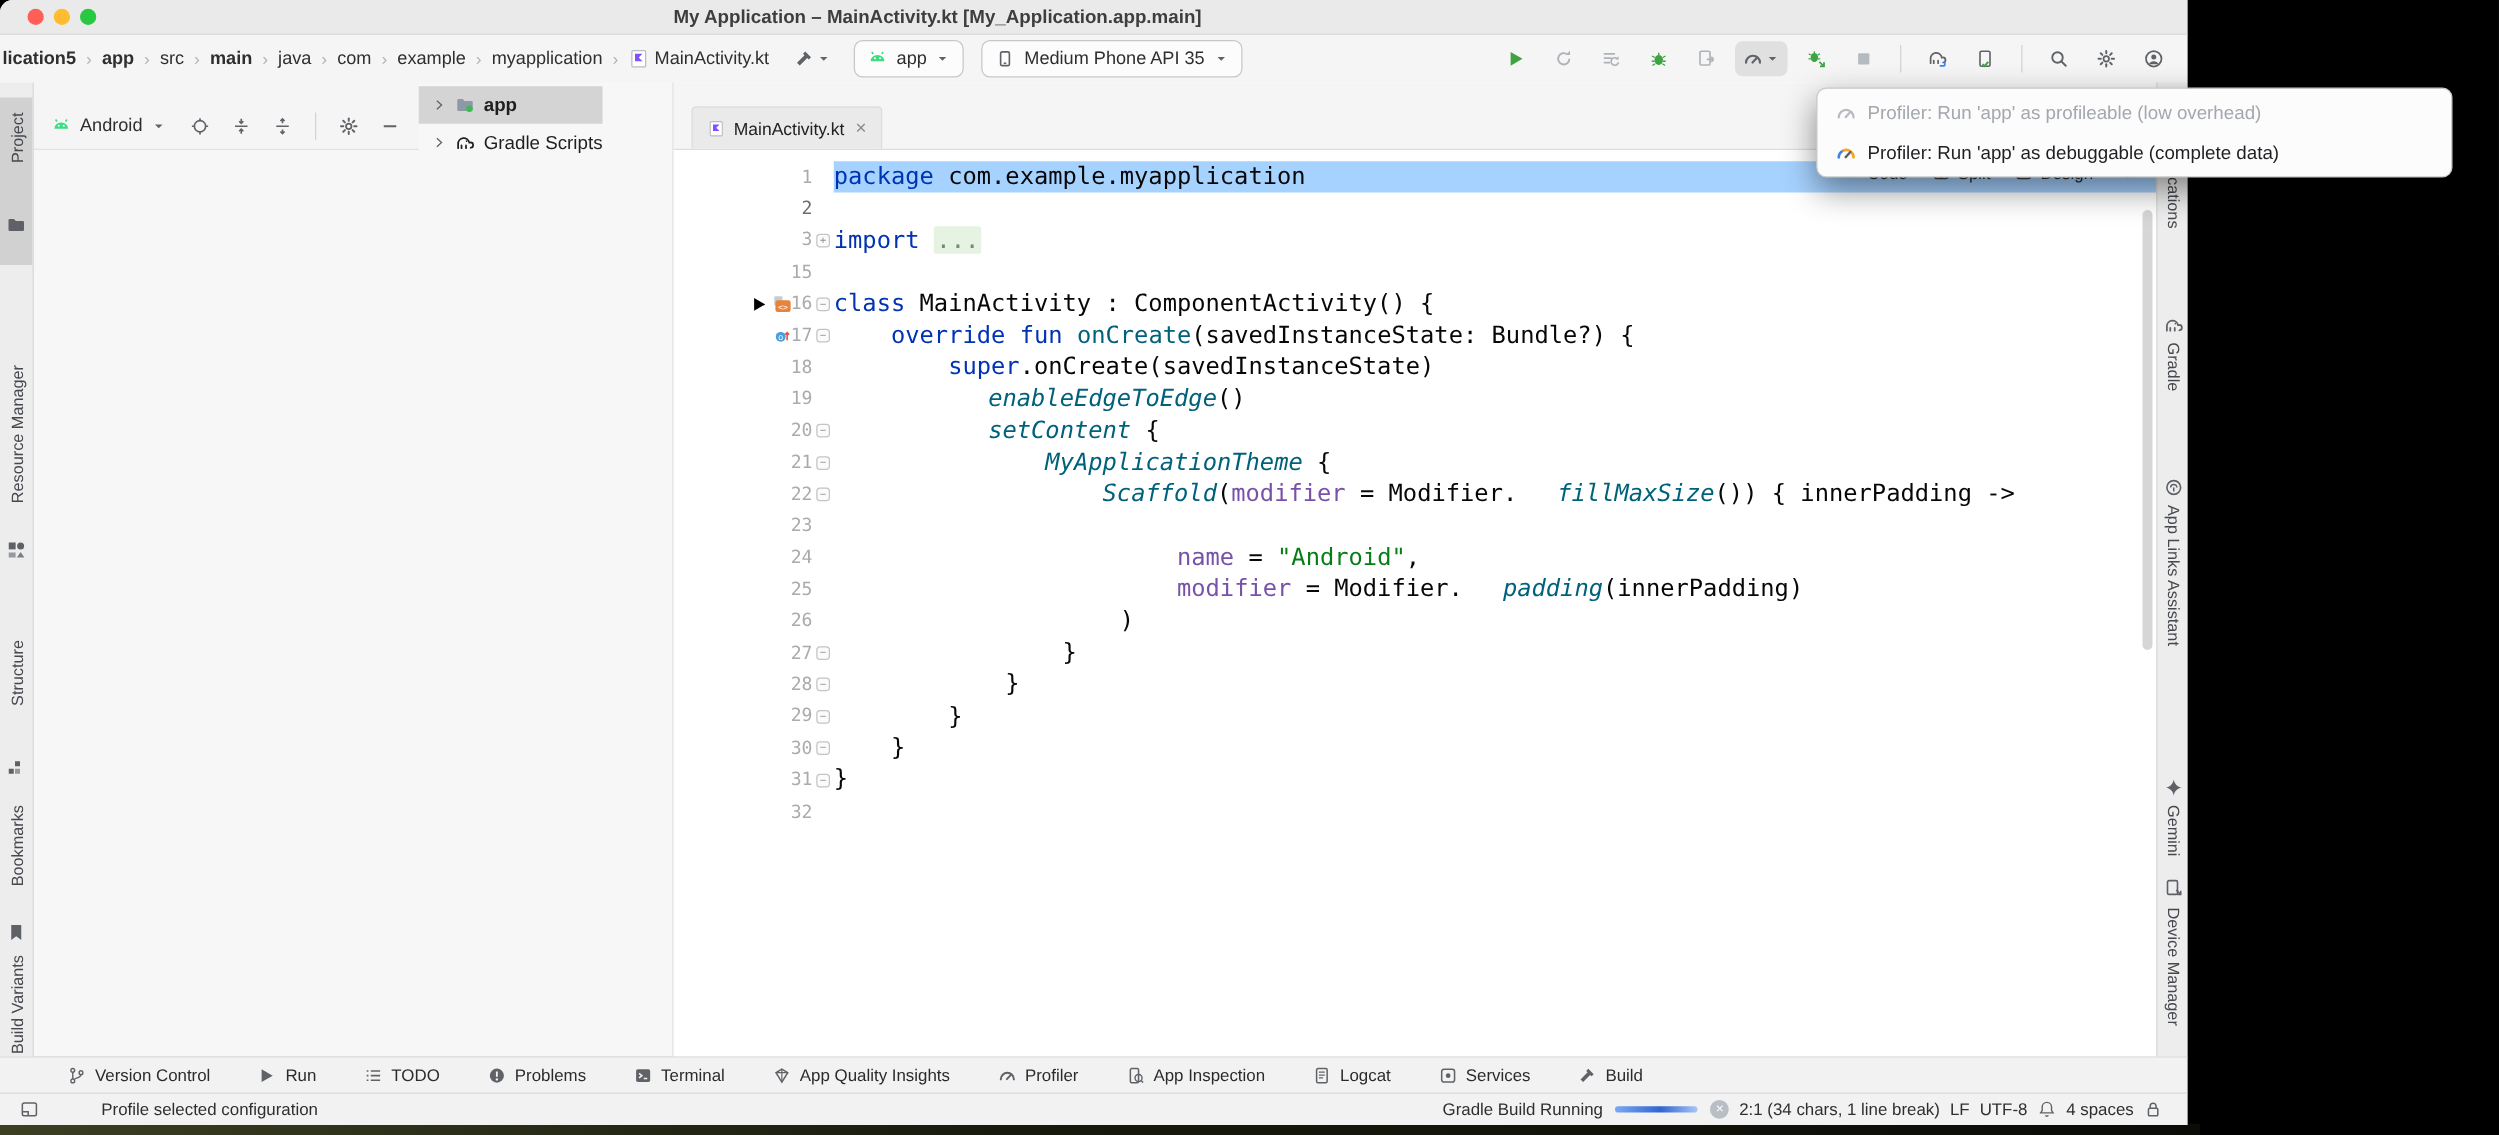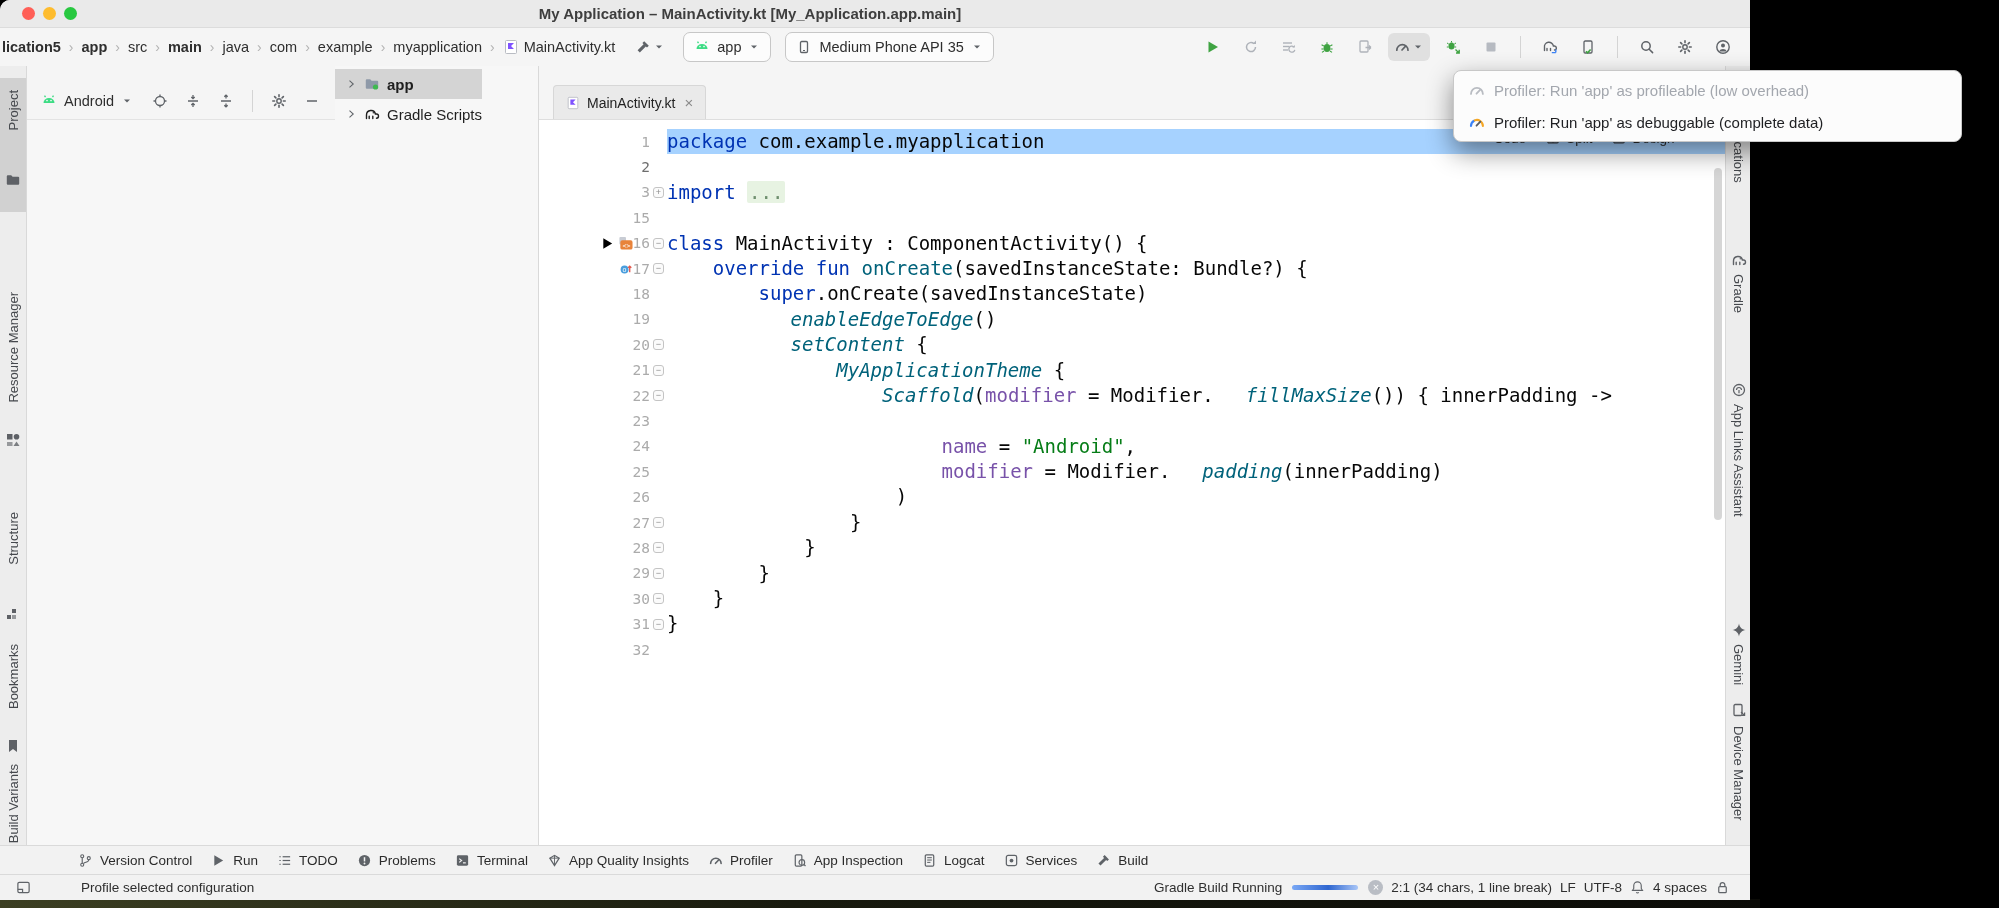--- a/index.html
+++ b/index.html
@@ -110,21 +110,21 @@
            box-shadow:0 10px 26px rgba(0,0,0,.45); padding:3px 0; }
   .popitem { height:32px; display:flex; align-items:center; gap:9px; padding:0 14px;
              font-size:15px; }
   .popitem .icn { width:17px; height:17px; }
   .popitem.disabled { color:#A3A7AE; }
   .popitem.disabled .icn { color:#B9BCC2; }
   .popitem.enabled { color:#1E1F22; }
 
   
   .bottombar { height:29px; flex:0 0 29px; background:#F2F2F2; border-top:1px solid #DADADA;
-               display:flex; align-items:center; padding-left:78px; gap:19px; }
+               display:flex; align-items:center; padding-left:54px; gap:38px; }
   .bitem { display:flex; align-items:center; gap:7px; font-size:13.5px; color:#2B2B2B; white-space:nowrap; }
   .bitem .icn { width:15px; height:15px; color:#5F6368; }
 
   
   .statusbar { height:26px; flex:0 0 26px; background:#F2F2F2; border-top:1px solid #DADADA;
                display:flex; align-items:center; padding:0 20px 0 16px; font-size:13.5px; color:#2F2F2F; }
   .statusbar .icn { width:15px; height:15px; color:#5F6368; }
   .sleft { display:flex; align-items:center; }
   .sleft .txt { margin-left:50px; }
   .sright { margin-left:auto; display:flex; align-items:center; gap:8px; }

